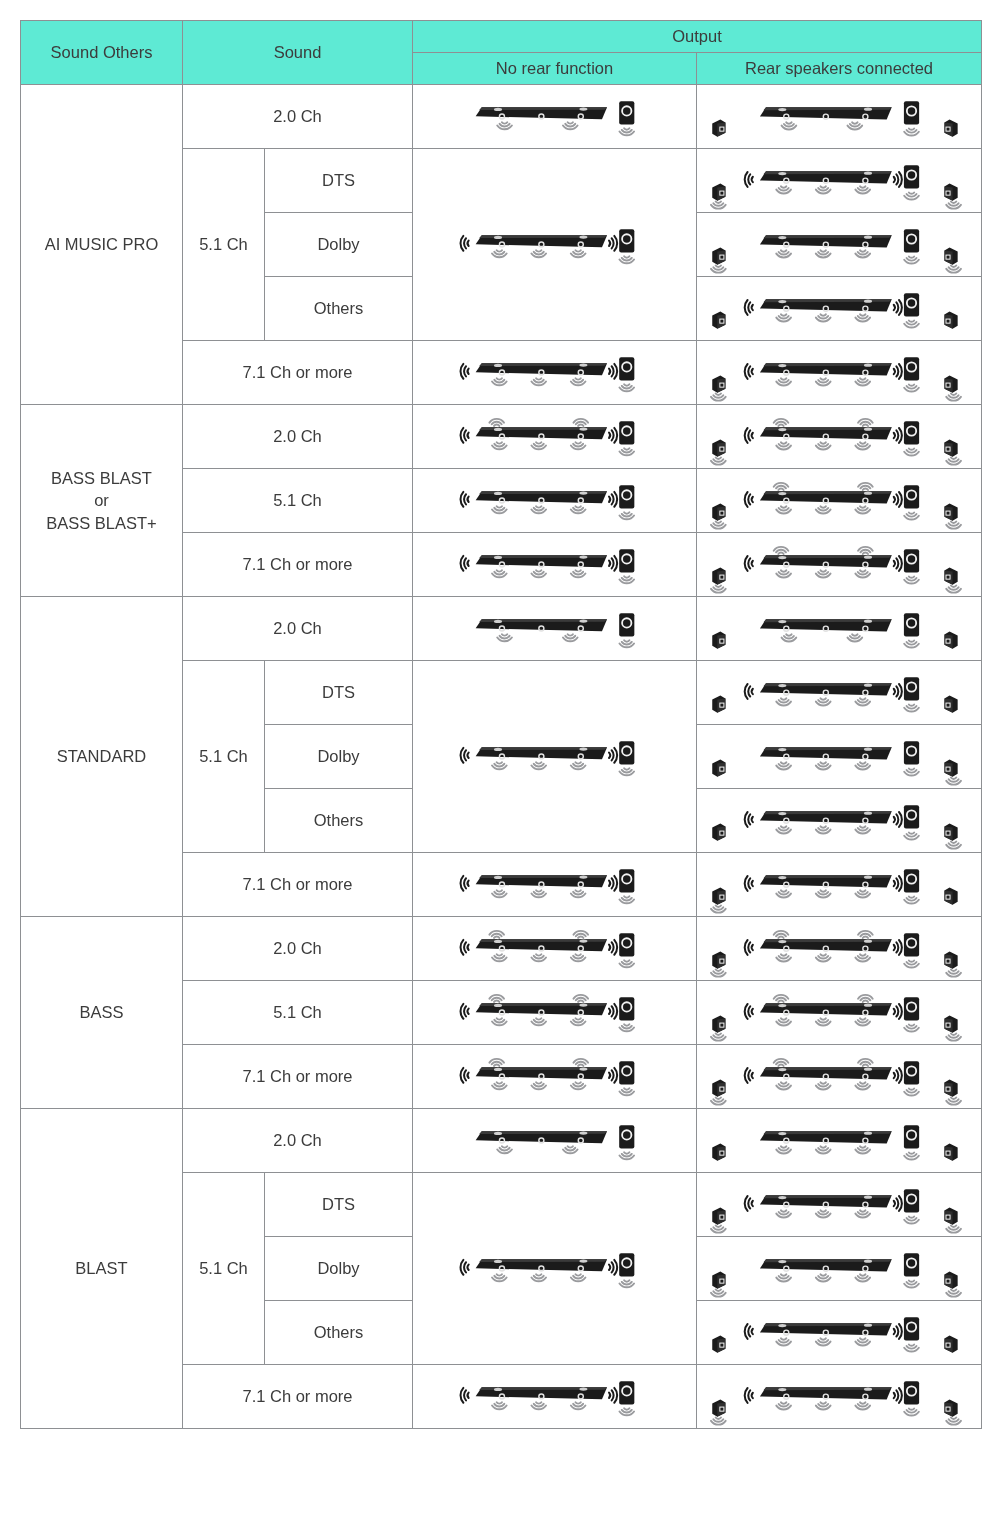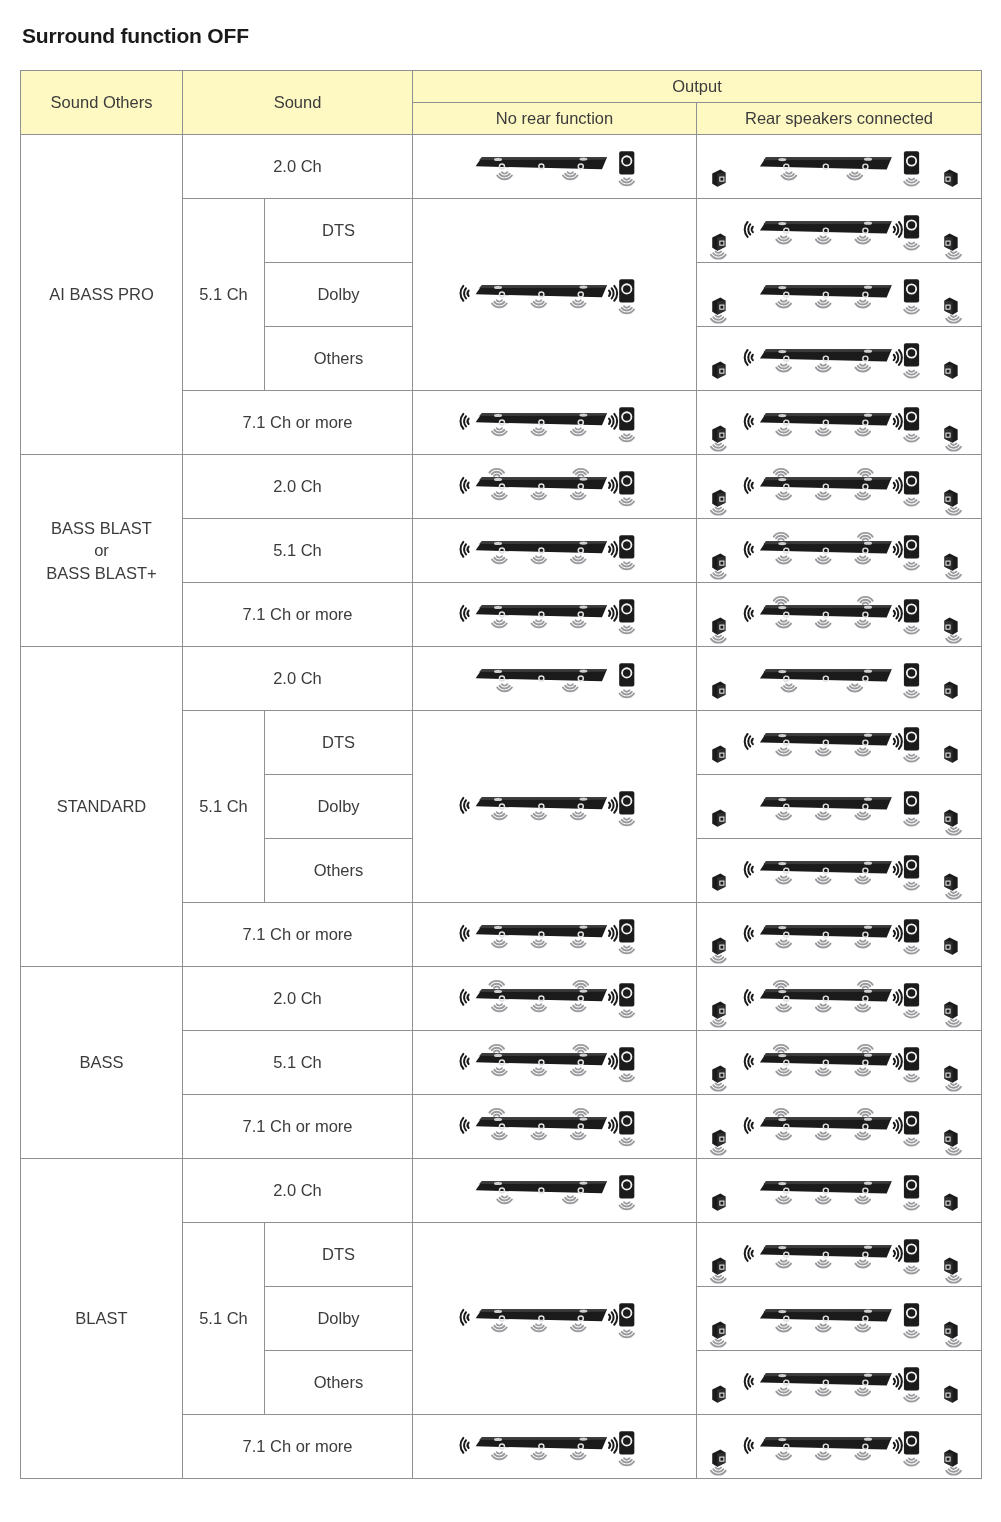--- a/index.html
+++ b/index.html
@@ -31,21 +31,21 @@
   table.matrix td, table.matrix th {
     border: 1px solid #8e9093;
     padding: 0;
     text-align: center;
     vertical-align: middle;
     font-weight: normal;
     color: #3c3c3c;
     font-size: 16.5px;
   }
   thead th {
-    background: #fef9c3;
+    background: #5eead4;
     color: #2a2a2a;
     font-size: 16.5px;
   }
   .h-tall { height: 63px; }
   .h-half { height: 32px; }
 
   
   col.c-effect { width: 162px; }
   col.c-in1    { width: 82px; }
   col.c-in2    { width: 148px; }
@@ -61,21 +61,20 @@
     height: 100%;
     min-height: 63px;
   }
   .diagram svg { display:block; width:100%; height:100%; }
 </style>
 </head>
 <body>
 
 <div class="page">
 
-  <div class="page-title">Surround function OFF</div>
 
   <table class="matrix">
     <colgroup>
       <col class="c-effect">
         <col class="c-in1">
         <col class="c-in2">
         <col class="c-out1">
         <col class="c-out2">
     </colgroup>
     <thead>
@@ -84,21 +83,21 @@
         <th rowspan="2" colspan="2" class="h-tall">Sound</th>
         <th colspan="2" class="h-half">Output</th>
       </tr>
       <tr>
         <th class="h-half">No rear function</th>
         <th class="h-half">Rear speakers connected</th>
       </tr>
     </thead>
     <tbody id="tbody">
         <tr style="height: 63px;">
-          <td rowspan="5" class="cell-label">AI BASS PRO</td>
+          <td rowspan="5" class="cell-label">AI MUSIC PRO</td>
           <td colspan="2" class="cell-label">2.0 Ch</td>
           <td>
             <div class="diagram">
     <svg viewBox="0 0 280 62" preserveAspectRatio="xMidYMid meet">
                 <path d="M 68 22 L 192 22 L 187 34 L 62 31 Z" fill="#1b1b1b"></path>
                 <path d="M 68 22 L 192 22 L 189.5 24.5 L 65.5 24.8 Z" fill="#3a3a3a"></path>
                 <ellipse cx="84.1" cy="24.2" rx="4" ry="1.6" fill="#cfcfcf"></ellipse>
                 <ellipse cx="168.6" cy="23.8" rx="4" ry="1.6" fill="#cfcfcf"></ellipse>
                 <circle cx="88" cy="31.2" r="2.5" fill="none" stroke="#e2e2e2" stroke-width="1.4"></circle>
                 <circle cx="127" cy="31.2" r="2.5" fill="none" stroke="#e2e2e2" stroke-width="1.4"></circle>

